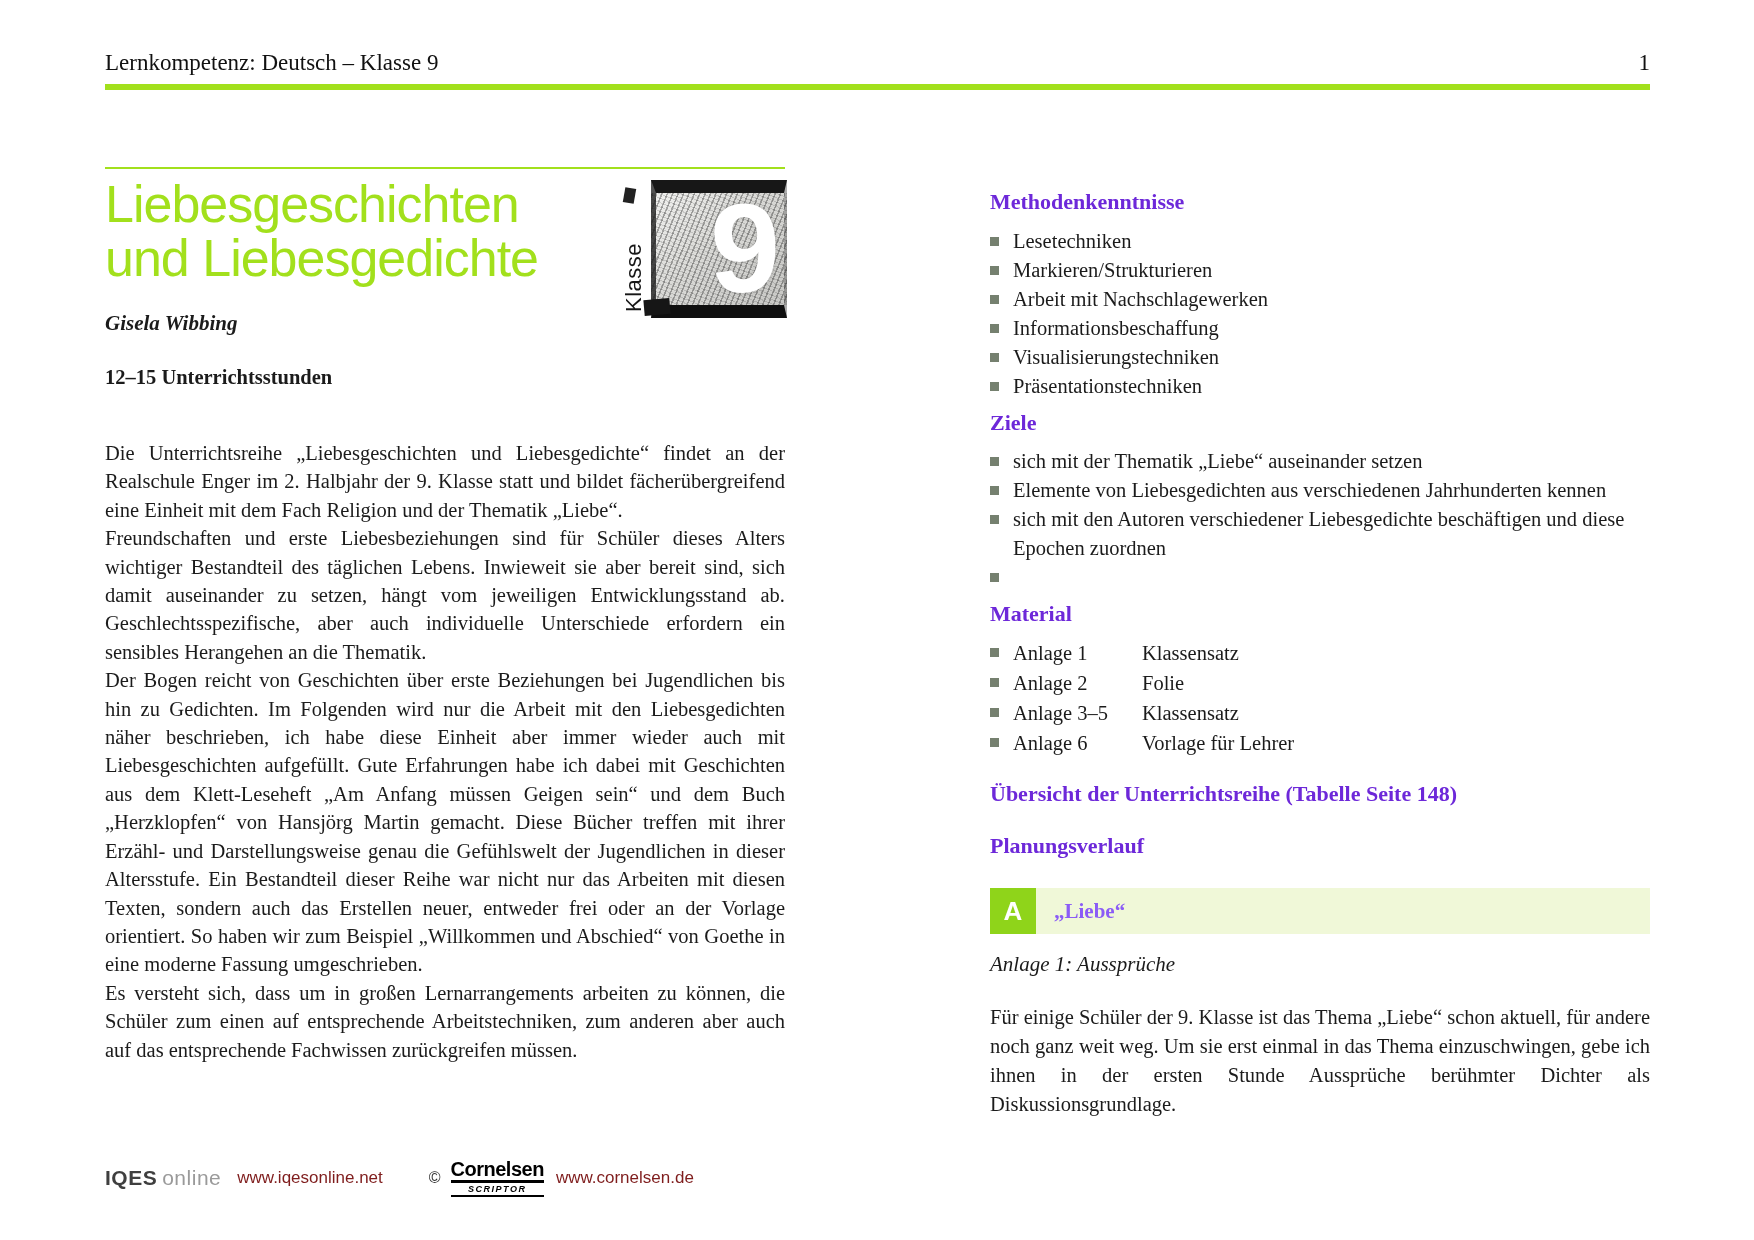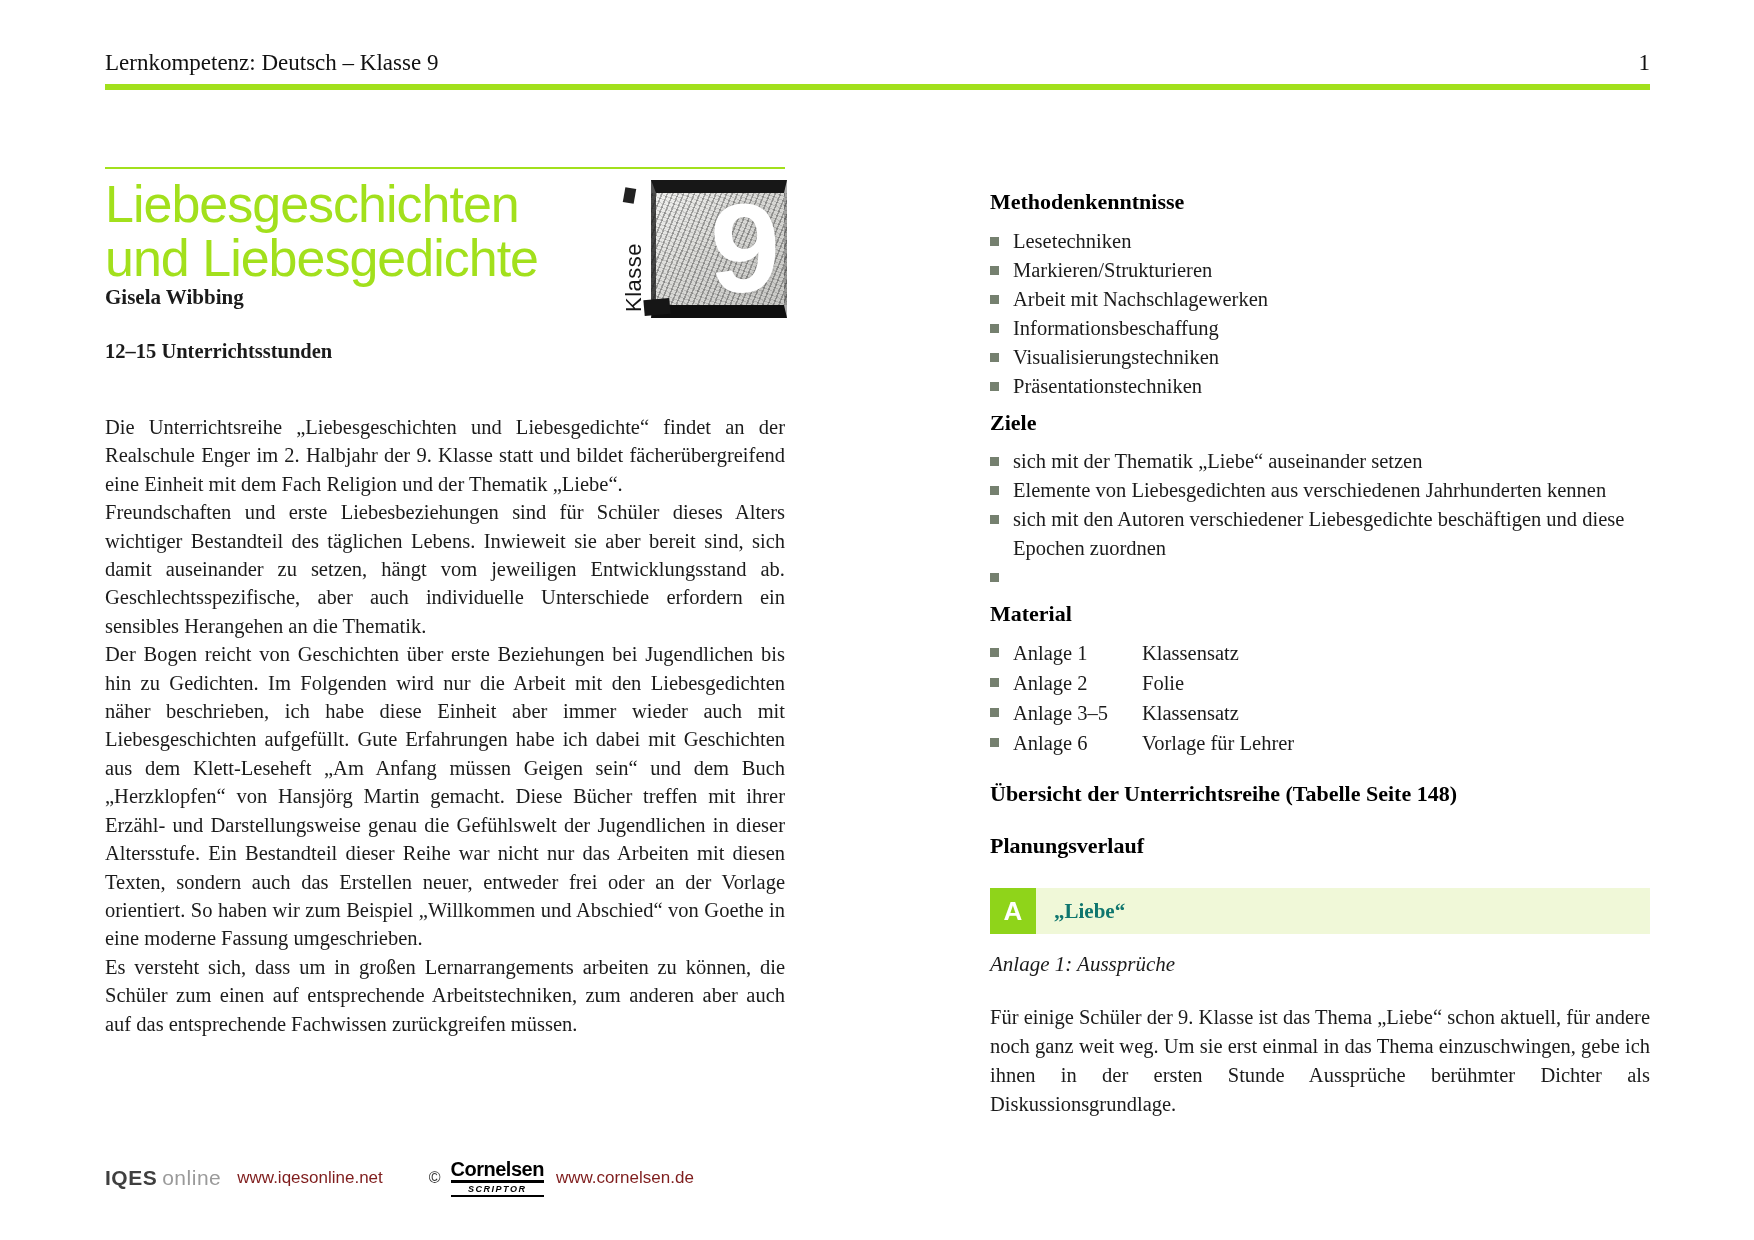--- a/index.html
+++ b/index.html
@@ -20,21 +20,21 @@
     background:var(--accent,#a2e01c);
   }
   
   .left-col{position:absolute; left:105px; top:167px; width:680px;}
   .title-rule{width:680px; height:2px; background:var(--accent,#a2e01c);}
   .article-title{
     margin-top:8px; font-family:"Liberation Sans","DejaVu Sans",sans-serif;
     font-size:52px; line-height:54px; color:var(--accent,#a2e01c);
     letter-spacing:-1px; font-weight:400;
   }
-  .author{font-size:21px; line-height:24px; font-weight:bold; }
+  .author{margin-top:26px; font-size:21px; line-height:24px; font-weight:bold; font-style:italic;}
   .duration{margin-top:30px; font-size:20.5px; line-height:24px; font-weight:bold;}
   .body-copy{margin-top:50px; width:680px;}
   .body-copy p{
     margin:0; font-size:20.5px; line-height:28.4px; text-align:justify;
     hyphens:auto; -webkit-hyphens:auto;
   }
   
   .badge{position:absolute; right:-2px; top:13px; width:172px; height:140px;}
   .badge-klasse{
     position:absolute; left:6px; bottom:8px;
@@ -62,21 +62,21 @@
     content:""; position:absolute; left:-12px; bottom:-10px; width:26px; height:16px;
     background:#161616; transform:rotate(-5deg);
   }
   .badge-nine{
     font-family:"Liberation Sans","DejaVu Sans",sans-serif; font-weight:bold;
     font-size:126px; line-height:1; color:#ffffff; margin-right:4px;
     text-shadow:0 0 4px rgba(60,60,60,.25);
   }
   
   .right-col{position:absolute; left:990px; top:190px; width:660px;}
-  .sec-heading{font-size:22px; line-height:24px; font-weight:bold; color:#000000;}
+  .sec-heading{font-size:22px; line-height:24px; font-weight:bold; color:#6d28d9;}
   .mt-list{margin-top:13px;}
   .li{display:flex; font-size:20.5px; line-height:29px;}
   .li .bullet{
     flex:0 0 9px; width:9px; height:9px; background:var(--bullet,#75806f);
     margin-top:10px; margin-right:14px;
   }
   .goals{margin-top:12px;}
   .material-list{margin-top:12px;}
   .material-row{display:flex; font-size:20.5px; line-height:30px;}
   .material-row .bullet{
@@ -92,21 +92,21 @@
     background:var(--banner-bg,#f0f8d8);
   }
   .banner-letter{
     flex:0 0 46px; background:var(--banner-square,#8fd41a);
     display:flex; align-items:center; justify-content:center;
     font-family:"Liberation Sans","DejaVu Sans",sans-serif;
     font-weight:bold; font-size:26px; color:#ffffff;
   }
   .banner-label{
     display:flex; align-items:center; padding-left:18px;
-    font-size:21px; font-weight:bold; color:#0f766e;
+    font-size:21px; font-weight:bold; color:#8b5cf6;
   }
   .annex-caption{margin-top:18px; font-size:21px; font-style:italic;}
   .sidebar-par{
     margin-top:26px; font-size:20.5px; line-height:29px; text-align:justify;
     hyphens:auto; -webkit-hyphens:auto;
   }
   
   .footer{
     position:absolute; left:105px; top:1158px; height:40px;
     display:flex; align-items:center;

